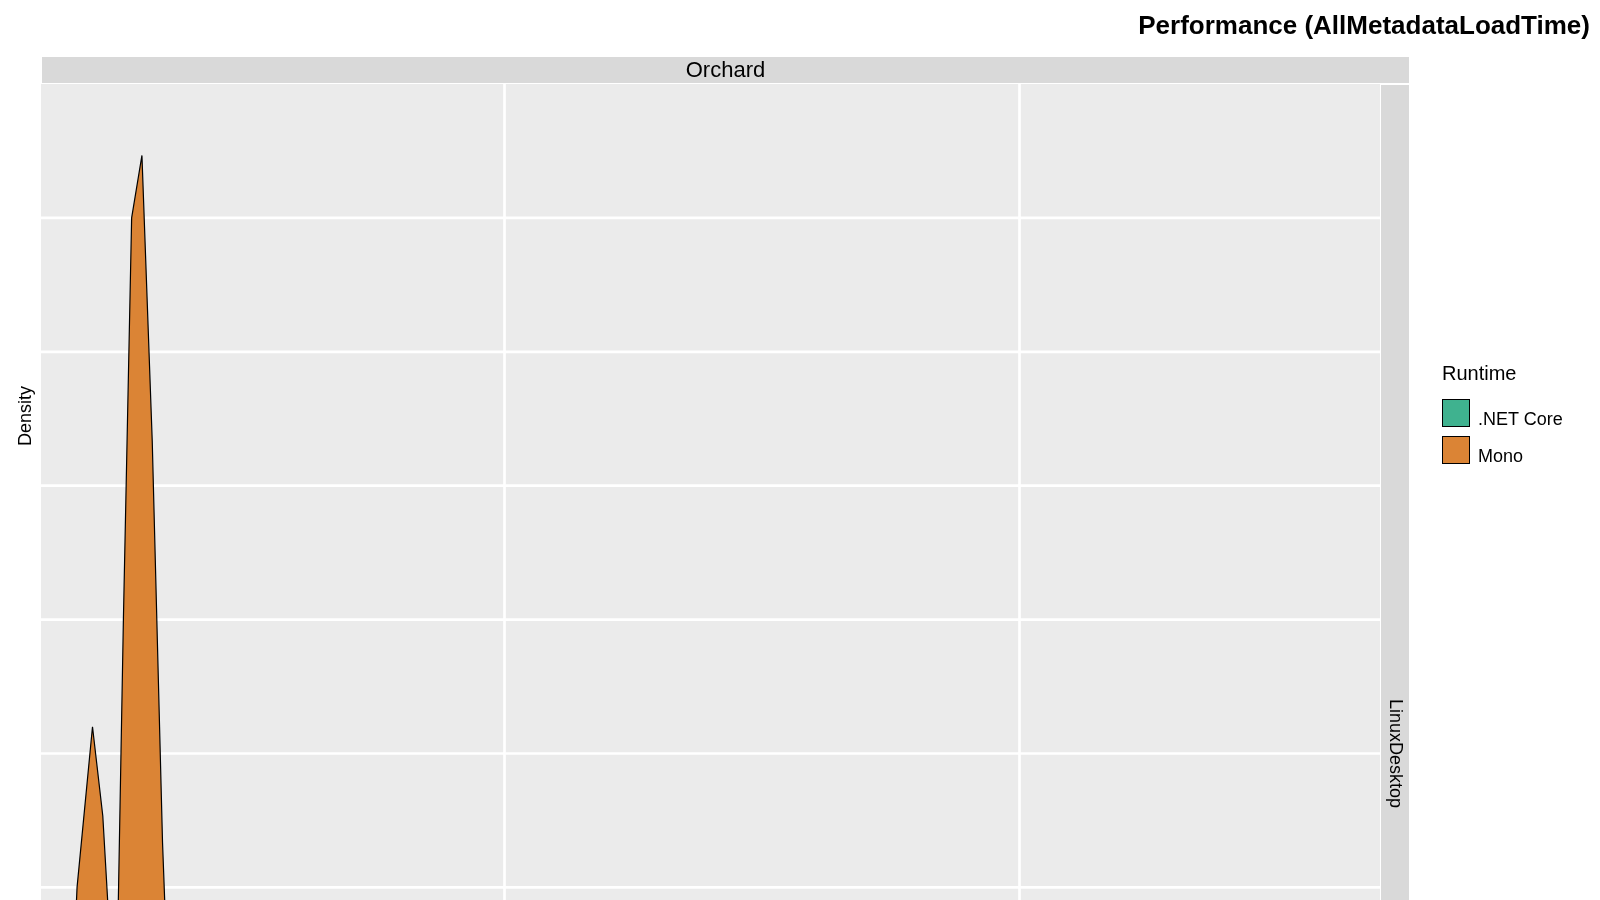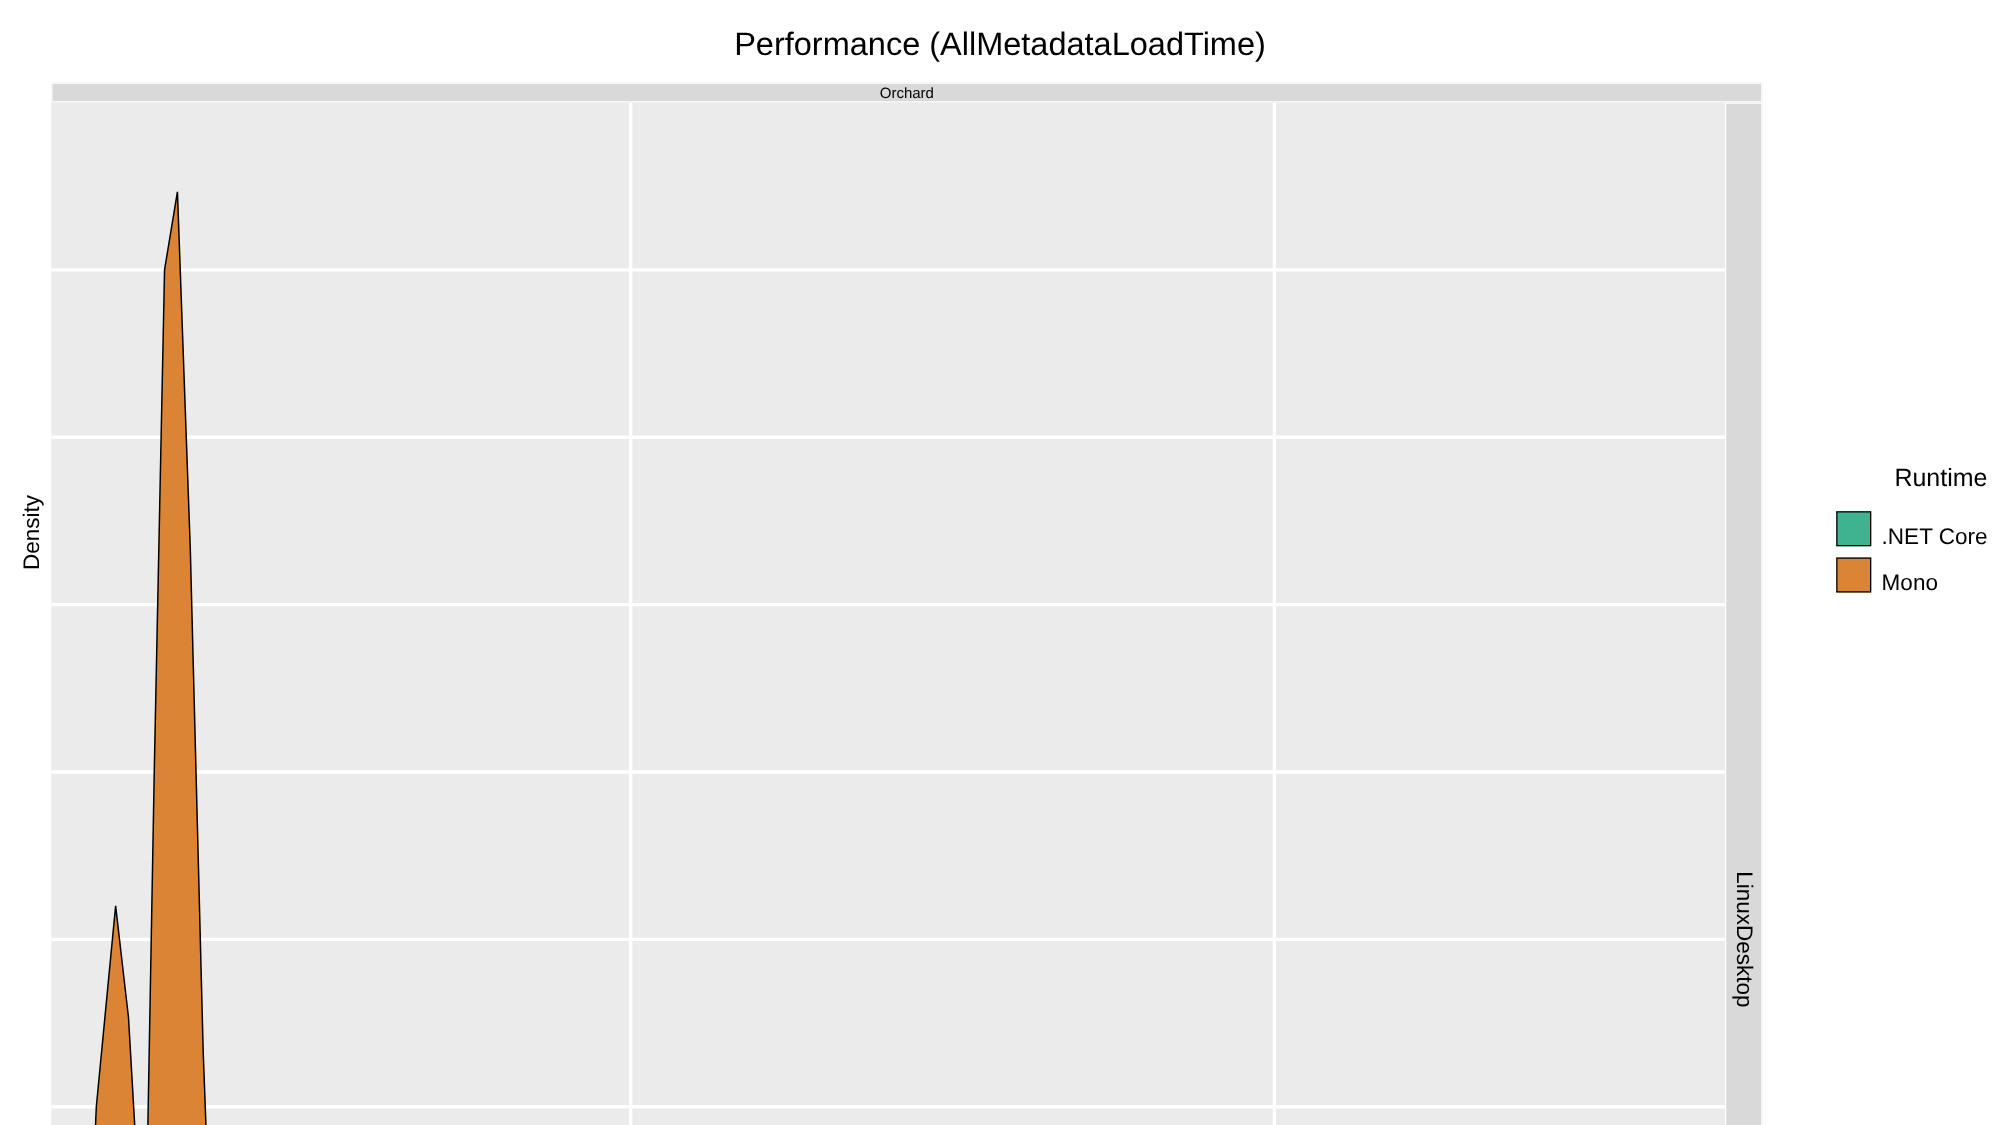--- a/index.html
+++ b/index.html
@@ -10,24 +10,24 @@
     background: #fff;
     width: 1600px;
     height: 900px;
   }
   .chart-container {
     position: relative;
     width: 100%;
     height: 100%;
   }
   .title {
-    text-align: center;
+    text-align: right;
     font-size: 26px;
-    margin: 10px 0 15px 0;
-    font-weight: normal;
+    margin: 0 0 15px 0;
+    font-weight: bold;
   }
   .chart-body {
     display: flex;
     height: 800px;
   }
   .y-axis-label {
     writing-mode: vertical-rl;
     transform: rotate(180deg);
     text-align: center;
     font-size: 18px;
@@ -42,21 +42,21 @@
     display: flex;
     flex-direction: column;
   }
   .facet-top-strip {
     background: #d9d9d9;
     border: 1px solid #fff;
     height: 30px;
     display: flex;
     align-items: center;
     justify-content: center;
-    font-size: 12px;
+    font-size: 22px;
   }
   .facet-right-strip {
     background: #d9d9d9;
     border: 1px solid #fff;
     width: 30px;
     writing-mode: vertical-rl;
     display: flex;
     align-items: center;
     justify-content: center;
     font-size: 18px;
@@ -70,26 +70,25 @@
     position: relative;
     background: #ebebeb;
   }
   .plot-svg {
     width: 100%;
     height: 100%;
     display: block;
   }
   .legend-column {
     width: 180px;
-    padding-left: 20px;
+    padding-left: 32px;
     display: flex;
     flex-direction: column;
     justify-content: center;
     height: 720px;
-    align-items: flex-end;
   }
   .legend-title {
     font-size: 20px;
     margin-bottom: 8px;
   }
   .legend-item {
     display: flex;
     align-items: center;
     margin: 3px 0;
   }

